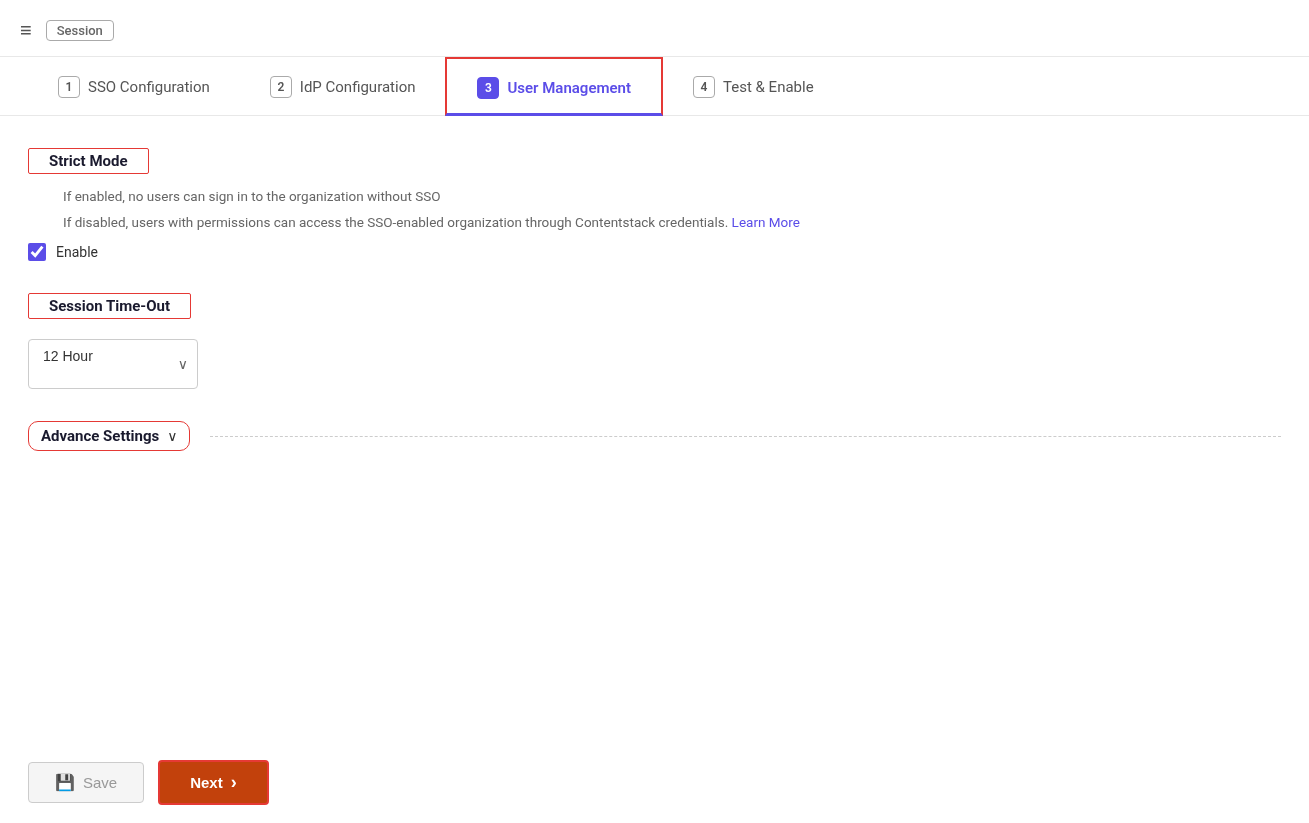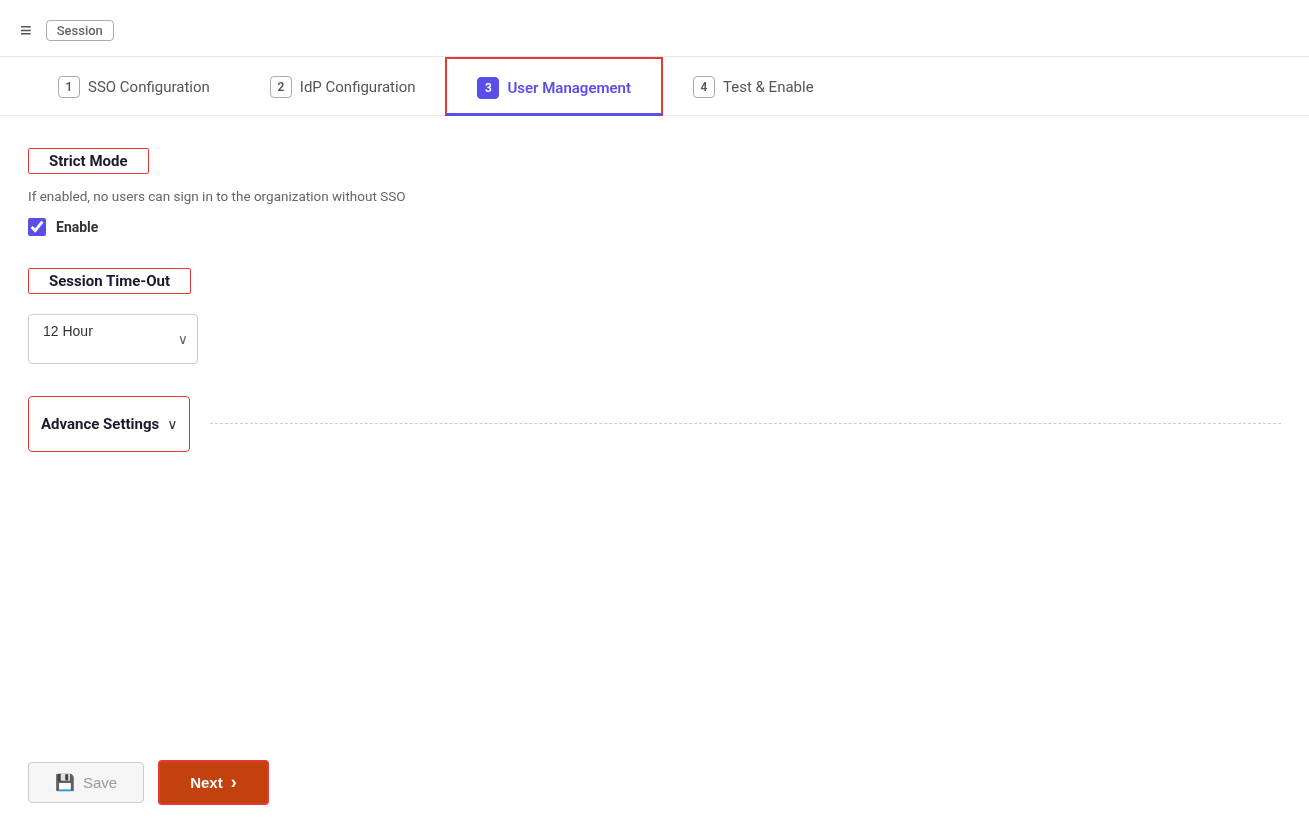--- a/index.html
+++ b/index.html
@@ -110,20 +110,21 @@
       border: 1.5px solid #e53935;
       padding: 3px 20px;
       border-radius: 2px;
       margin-bottom: 12px;
     }
     .section-desc {
       font-size: 13.5px;
       color: #666;
       margin-bottom: 4px;
       line-height: 1.6;
+      margin-left: 35px;
     }
     .section-desc a {
       color: #5b4de8;
       text-decoration: none;
     }
     
     .checkbox-row {
       display: flex;
       align-items: center;
       gap: 10px;
@@ -131,21 +132,20 @@
     }
     .checkbox-input {
       width: 18px;
       height: 18px;
       accent-color: #5b4de8;
       cursor: pointer;
     }
     .checkbox-label {
       font-size: 14px;
       color: #333;
-      font-weight: bold;
     }
     
     .dropdown-row {
       display: flex;
       align-items: center;
       gap: 8px;
       margin-top: 8px;
       margin-bottom: 12px;
     }
     .dropdown-select {
@@ -179,22 +179,22 @@
       display: flex;
       align-items: center;
       gap: 14px;
       margin-top: 10px;
       margin-bottom: 20px;
     }
     .advance-settings-label-box {
       display: inline-flex;
       align-items: center;
       border: 1.5px solid #e53935;
-      border-radius: 4px;
-      padding: 18px 12px;
+      border-radius: 10px;
+      padding: 5px 12px;
       gap: 8px;
       cursor: pointer;
       background: #fff;
     }
     .advance-settings-label {
       font-size: 15px;
       font-weight: 700;
       color: #1a1a2e;
     }
     .advance-chevron {
@@ -276,20 +276,24 @@
       <span class="tab-number">4</span>
       <span>Test &amp; Enable</span>
     </div>
   </div>
 
   <div class="main-content">
 
     <div class="section">
       <span class="section-title">Strict Mode</span>
       <p class="section-desc">If enabled, no users can sign in to the organization without SSO</p>
+      <p class="section-desc">
+        <span>If disabled, users with permissions can access the SSO-enabled organization through Contentstack credentials.</span>
+        <a href="#">Learn More</a>
+      </p>
       <div class="checkbox-row">
         <input type="checkbox" class="checkbox-input" checked="" style="">
         <span class="checkbox-label">Enable</span>
       </div>
     </div>
 
     <div class="section">
       <span class="section-title">Session Time-Out</span>
       <div class="dropdown-row">
         <div class="dropdown-wrapper">

